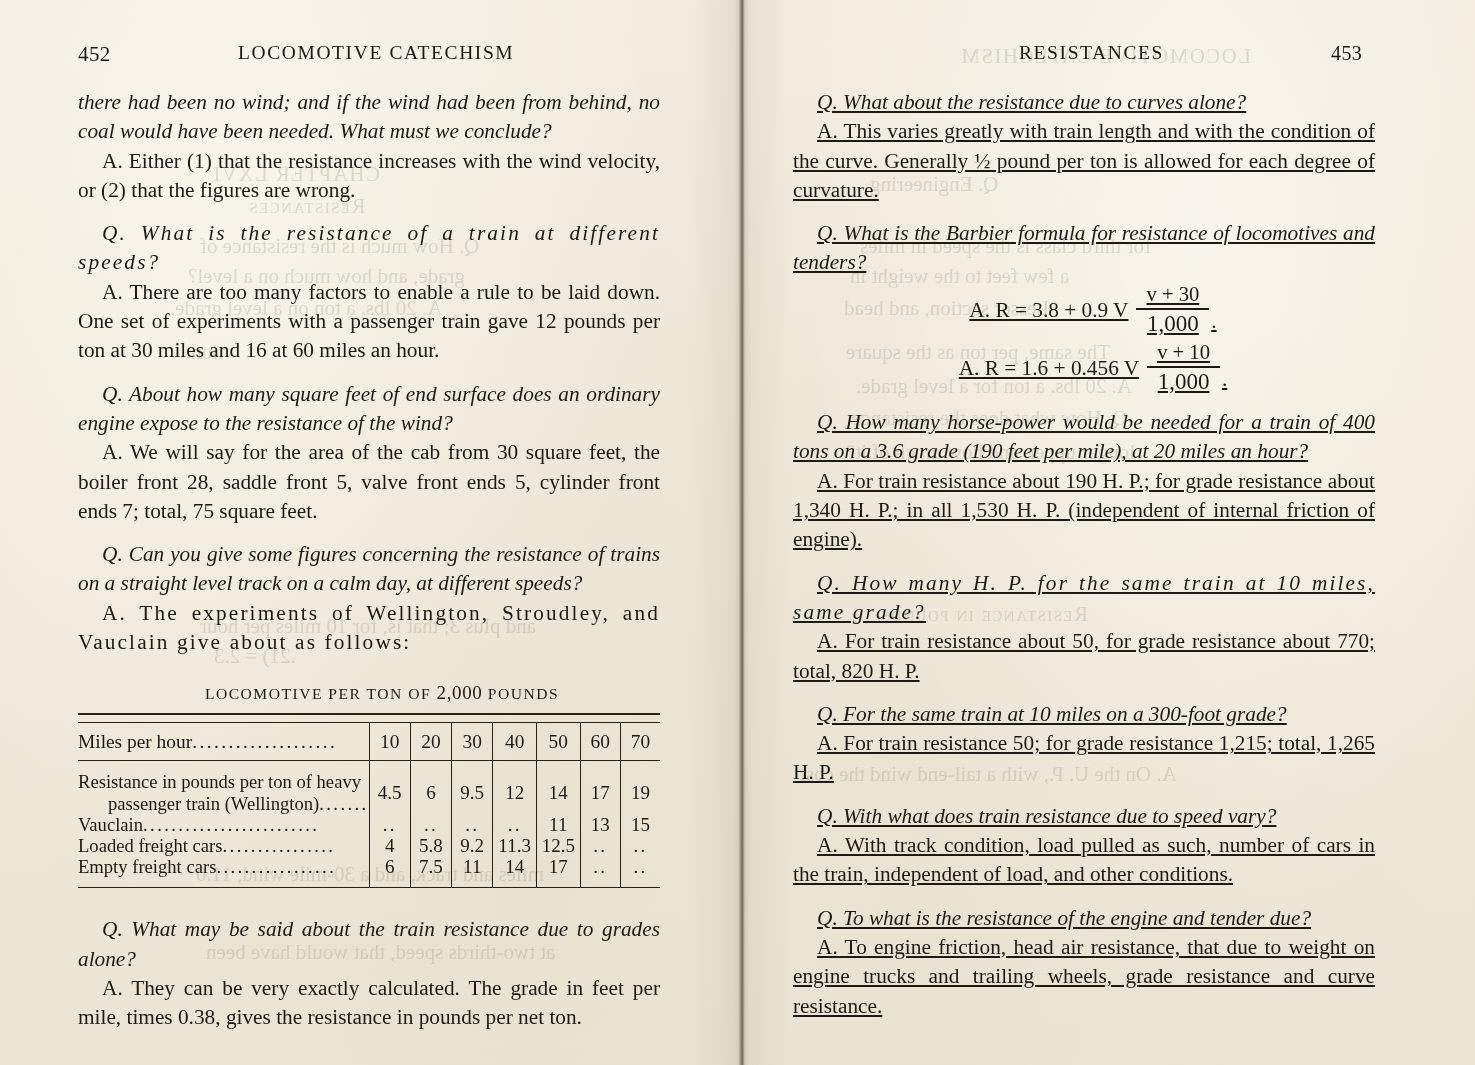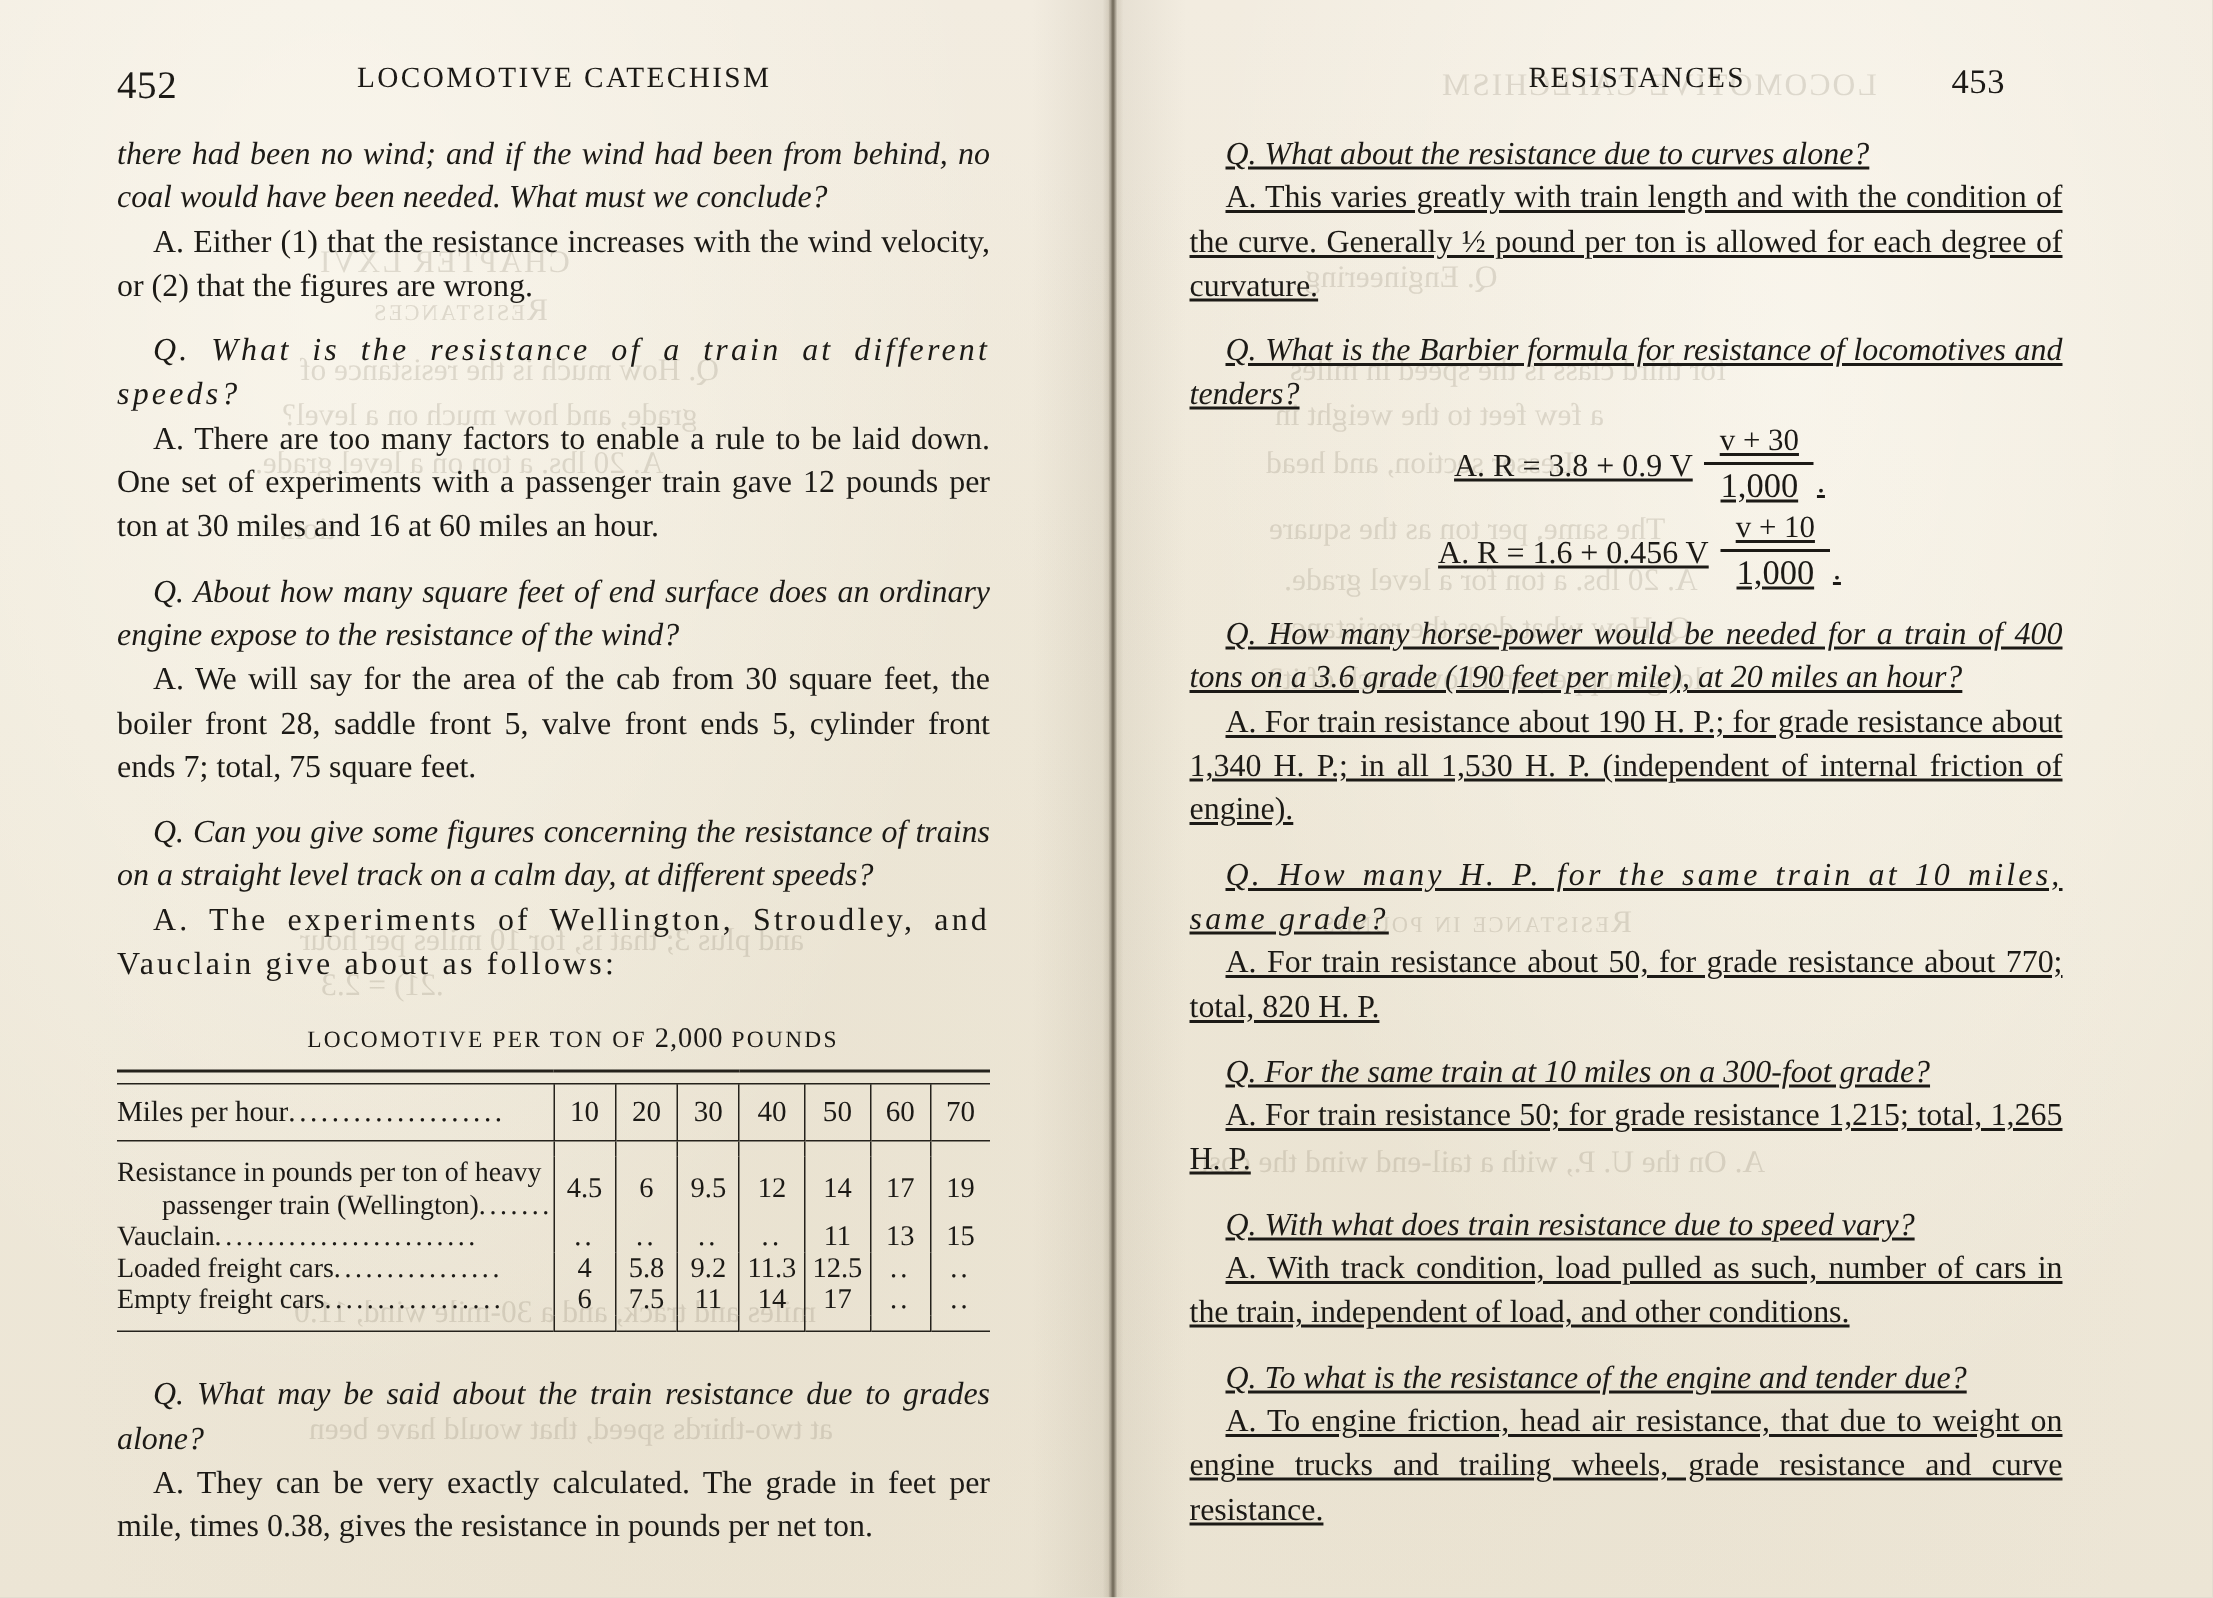--- a/index.html
+++ b/index.html
@@ -70,23 +70,23 @@
 
   .running-head {
     position: absolute;
     top: 42px;
     font-size: 19.5px;
     letter-spacing: 1.3px;
     font-variant: small-caps;
     white-space: nowrap;
   }
   .left .running-head.title  { left: 238px; letter-spacing: 1.6px; }
-  .left .running-head.folio  { left: 78px; font-size: 26px; letter-spacing: 0.4px; }
+  .left .running-head.folio  { left: 78px; font-size: 21px; letter-spacing: 0.4px; }
   .right .running-head.title { left: 278px; letter-spacing: 1.6px; }
-  .right .running-head.folio { left: 560px; font-size: 23px; letter-spacing: 0.4px; }
+  .right .running-head.folio { left: 590px; font-size: 20px; letter-spacing: 0.4px; }
 
   .col {
     position: absolute;
     width: 582px;
   }
   .left .col  { left: 78px; top: 88px; }
   .right .col { left: 52px; top: 88px; text-decoration: underline; }
 
   p.blk {
     margin: 0 0 0 0;

